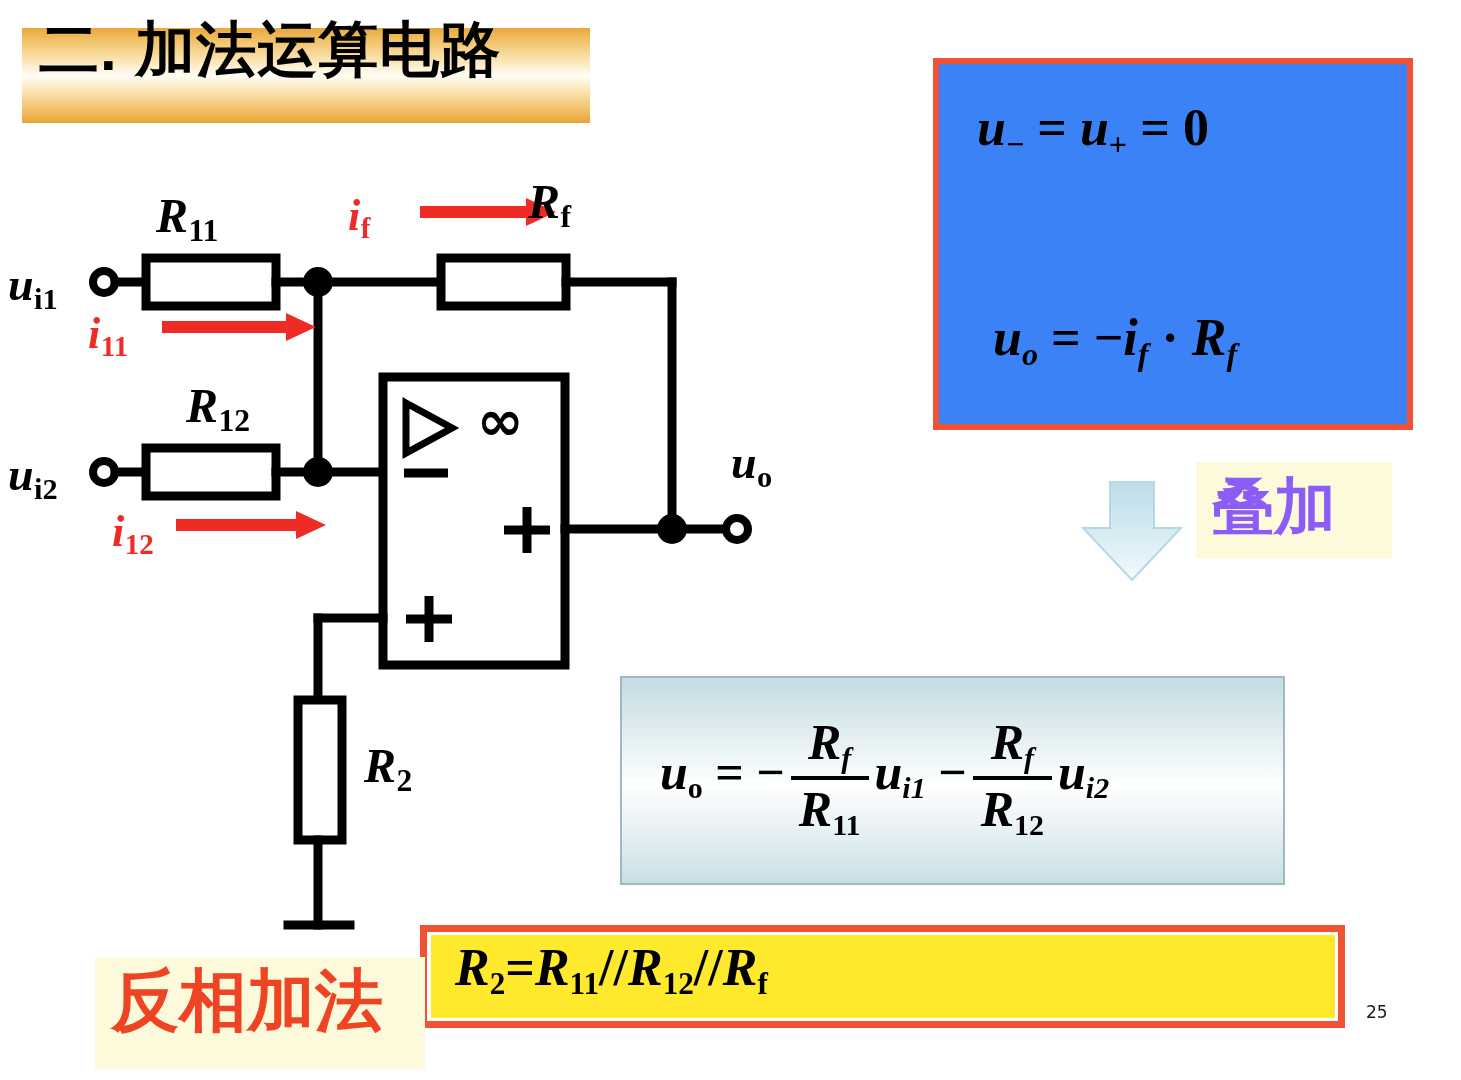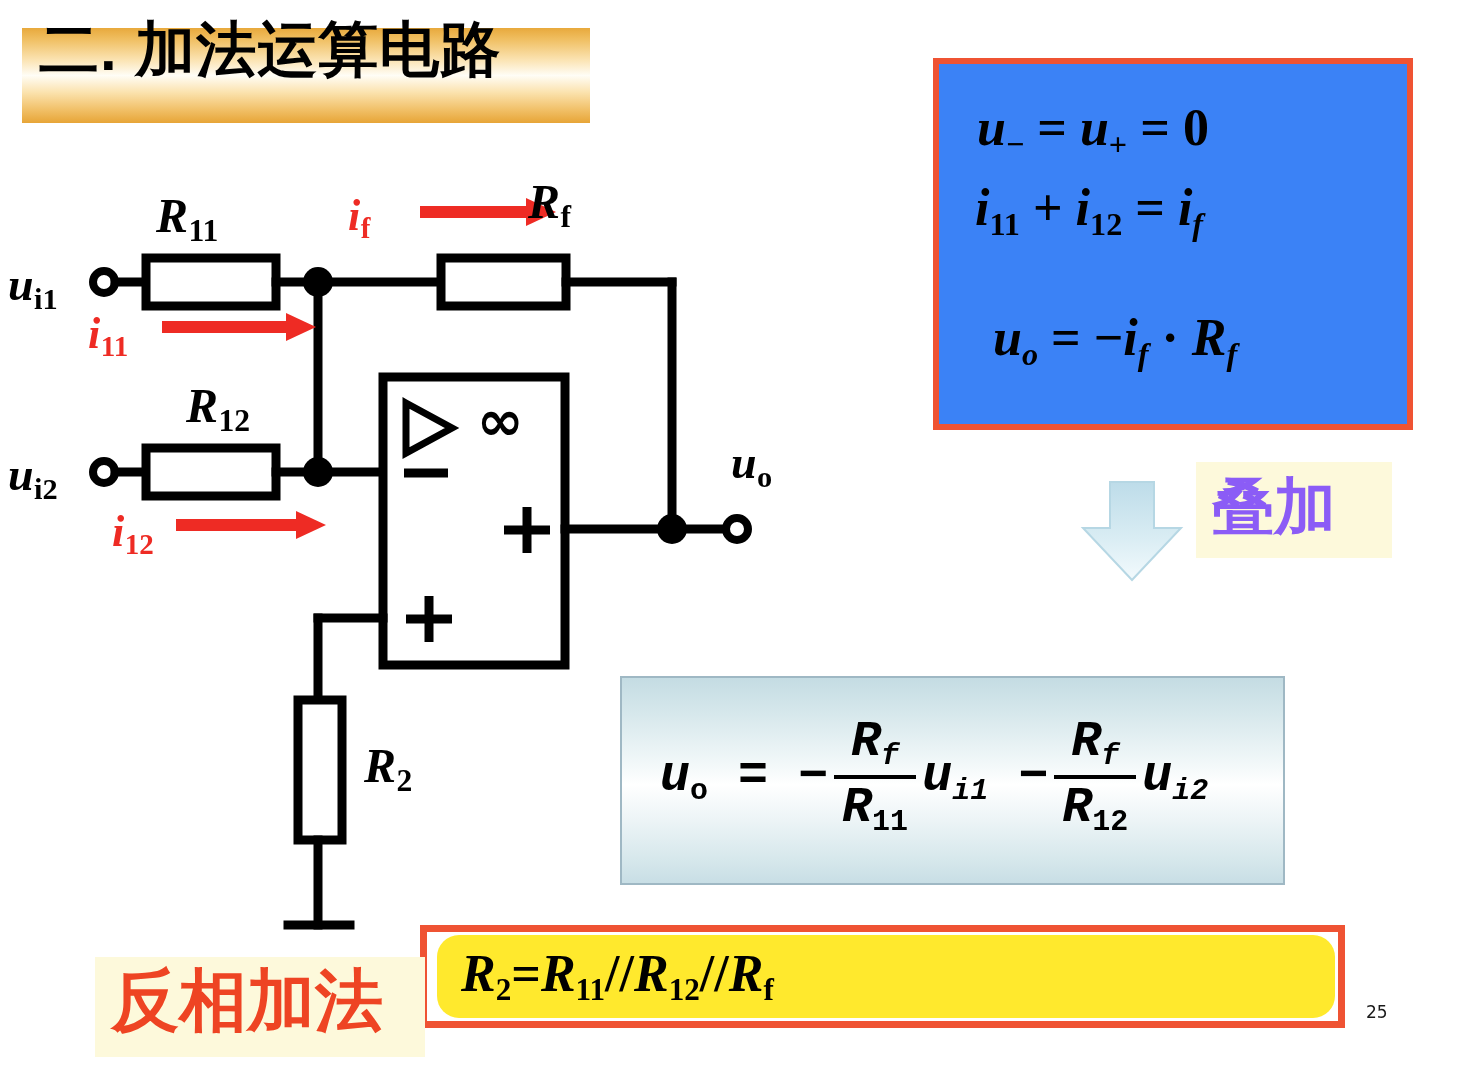--- a/index.html
+++ b/index.html
@@ -153,21 +153,21 @@
     border-bottom: 4px solid #000;
   }
   .frac .den {
     display: block;
     padding: 3px 8px 0 8px;
   }
   #result-eq {
     position: absolute;
     left: 38px;
     top: 38px;
-    font-family: Liberation Mono, monospace;
+    font-family: Liberation Serif, serif;
     font-style: italic;
     font-weight: bold;
     font-size: 50px;
     color: #000;
     white-space: nowrap;
     line-height: 1.05;
   }
   #result-eq .sub {
     font-size: 0.6em;
     font-style: normal;
@@ -203,26 +203,25 @@
   #balance-label span {
     font-family: "DejaVu Sans", sans-serif;
     font-weight: bold;
     font-size: 52px;
     line-height: 56px;
     color: #000;
     white-space: nowrap;
   }
   #balance-formula {
     background: #ffe92d;
-    margin: 3px 3px 3px 10px;
+    margin: 3px 3px 3px 4px;
     flex: 1;
     display: flex;
-    align-items: flex-end;
+    align-items: center;
     padding-left: 24px;
-    border-radius: 22px;
   }
   #balance-formula span {
     font-family: "Liberation Serif", serif;
     font-style: italic;
     font-weight: bold;
     font-size: 52px;
     line-height: 56px;
     color: #000;
     white-space: nowrap;
   }
@@ -232,21 +231,21 @@
     vertical-align: -0.3em;
   }
   #balance-formula .op { font-style: normal; }
 
   
   #inverting-label {
     position: absolute;
     left: 95px;
     top: 957px;
     width: 330px;
-    height: 100px;
+    height: 112px;
     background: #fdf9db;
   }
   #inverting-label span {
     position: absolute;
     left: 16px;
     top: 4px;
     font-family: "DejaVu Sans", sans-serif;
     font-weight: bold;
     font-size: 68px;
     line-height: 80px;
@@ -371,23 +370,20 @@
 <div class="mlabel red" style="left:112px; top:510px; font-size:44px;">
   <span>i</span><span class="sub">12</span>
 </div>
 <div class="mlabel red" style="left:348px; top:194px; font-size:44px;">
   <span>i</span><span class="sub">f</span>
 </div>
 
 <div id="formula-box">
   <div class="eqline" style="left:38px; top:38px;">
     u<span class="sub">−</span> <span class="op">=</span> u<span class="sub">+</span> <span class="op">=</span> <span class="op">0</span>
-  </div>
-  <div class="eqline" style="left:36px; top:118px;">
-    i<span class="sub">11</span> <span class="op">+</span> i<span class="sub">12</span> <span class="op">=</span> i<span class="subit">f</span>
   </div>
   <div class="eqline" style="left:54px; top:248px;">
     u<span class="subit">o</span> <span class="op">=</span> <span class="op">−</span>i<span class="subit">f</span> <span class="op">·</span> R<span class="subit">f</span>
   </div>
 </div>
 
 <svg id="superpose-arrow" width="110" height="106" viewBox="0 0 110 106">
   <defs>
     <linearGradient id="arrGrad" x1="0" y1="0" x2="0" y2="1">
       <stop offset="0%" stop-color="#bddce9"></stop>

